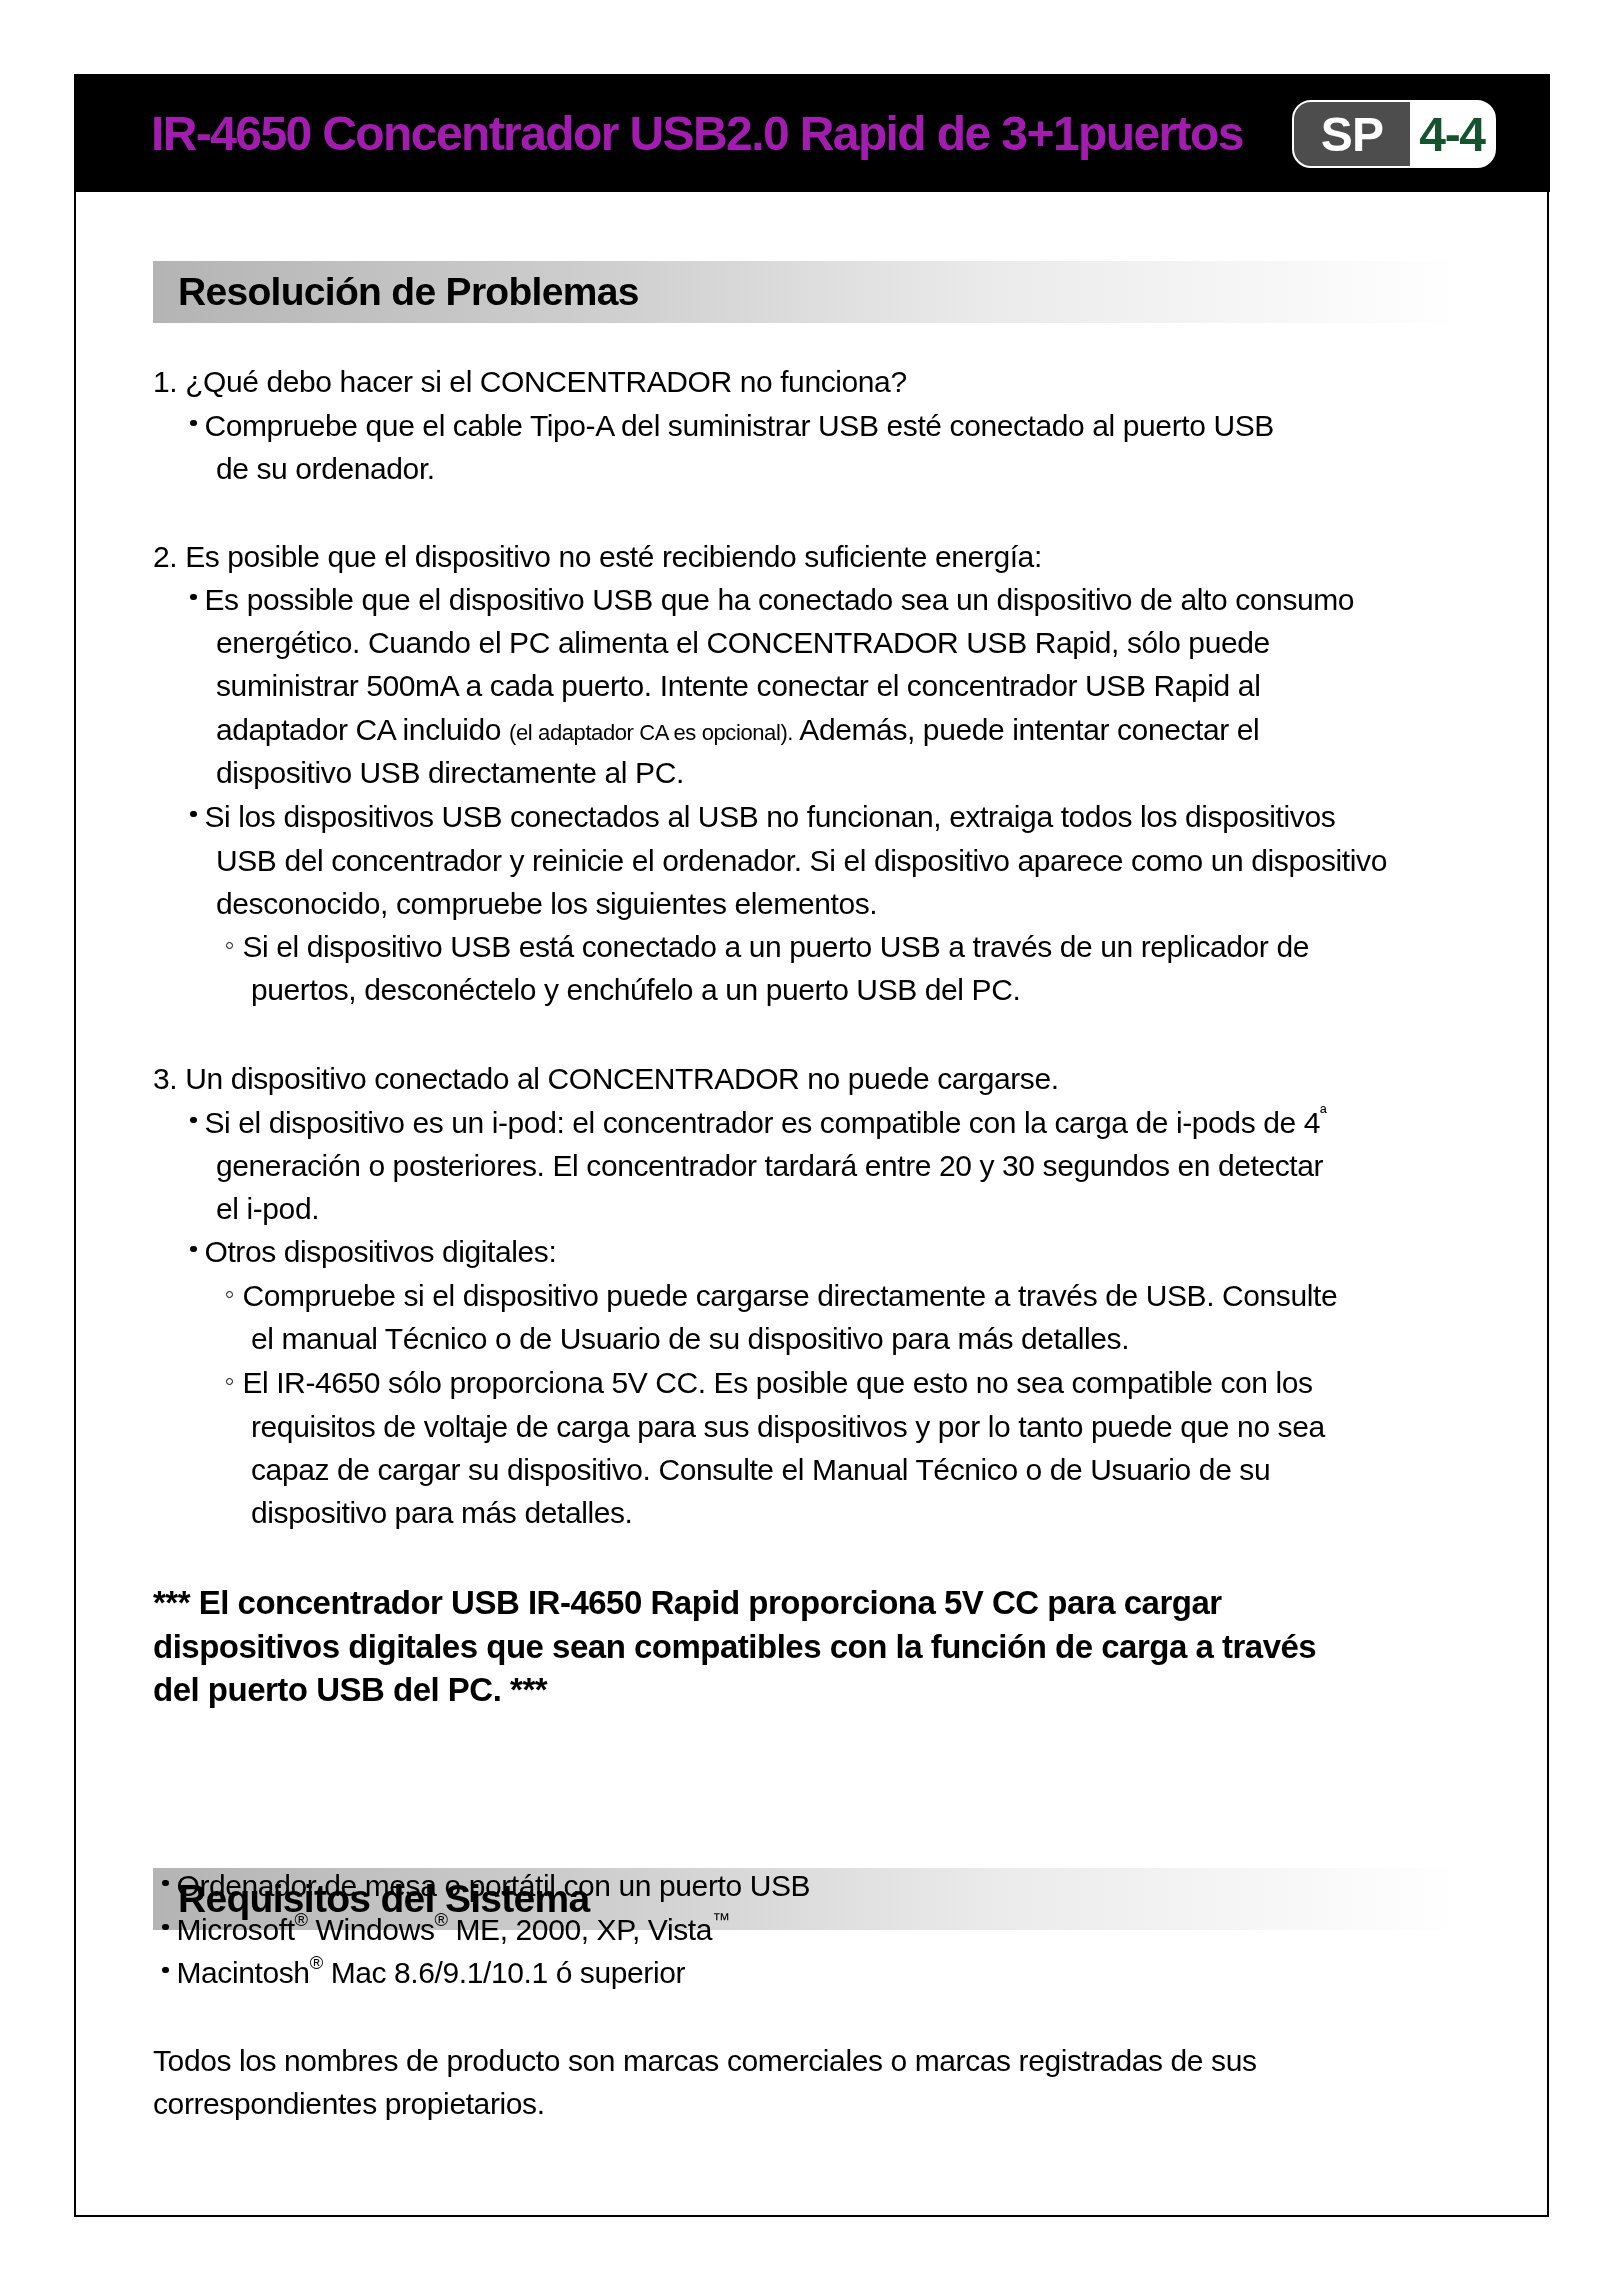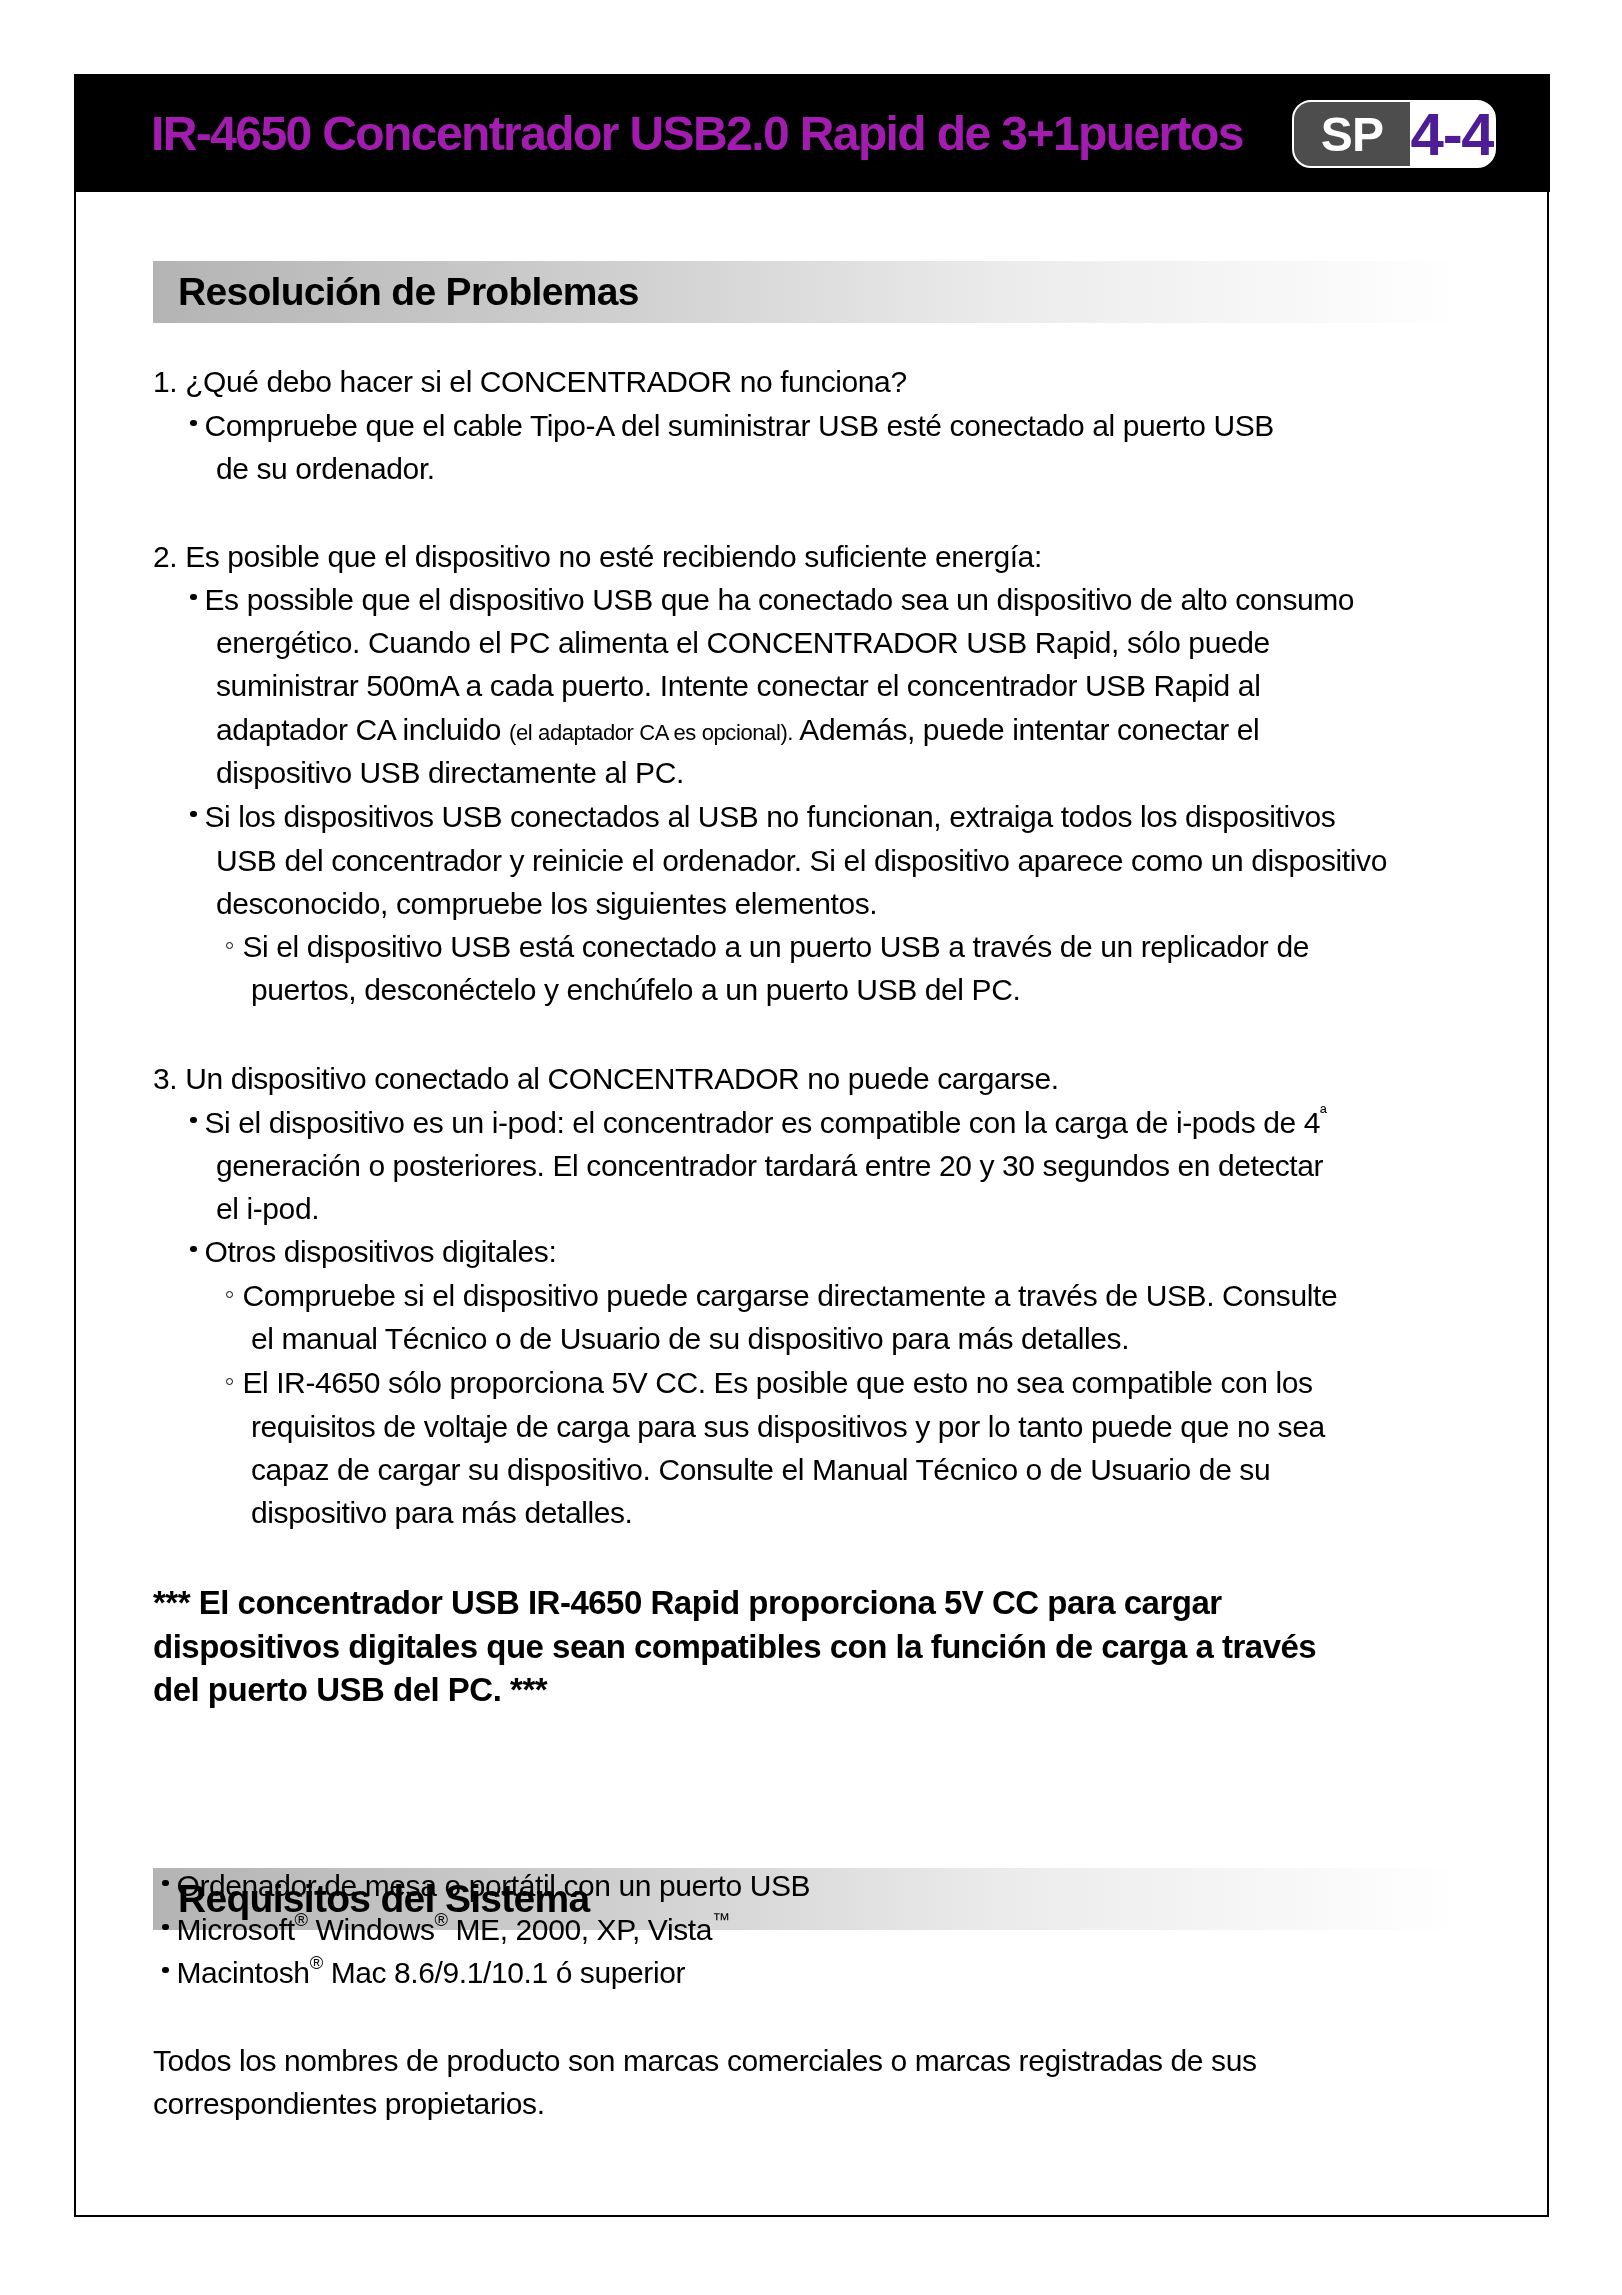--- a/index.html
+++ b/index.html
@@ -7,21 +7,21 @@
          font-family:"Liberation Sans", sans-serif; color:#000; }
   .page-frame { position:absolute; left:74px; top:74px; width:1471px; height:2141px;
                 border:2.6px solid #000; box-sizing:content-box; border-top:none; }
   .header-band { position:absolute; left:74px; top:74px; width:1476px; height:118px; background:#000; }
   .header-title { position:absolute; left:151px; top:98px; height:72px; line-height:72px;
                   color:#a21caf; font-weight:bold; font-size:48px; letter-spacing:-1.6px; white-space:nowrap; }
   .badge { position:absolute; left:1292px; top:100px; width:204px; height:68px; border:2.6px solid #fff;
            border-radius:19px; overflow:hidden; display:flex; box-sizing:border-box; background:#fff; }
   .badge-lang { width:116px; height:100%; background:#4d4d4d; color:#fff; font-weight:bold; font-size:48px;
                 display:flex; align-items:center; justify-content:center; letter-spacing:-0.7px; }
-  .badge-page { flex:1; color:#4c1d95; font-weight:bold; font-size:60px; display:flex; align-items:center;
+  .badge-page { flex:1; color:#14532d; font-weight:bold; font-size:48px; display:flex; align-items:center;
                 justify-content:center; letter-spacing:-1.3px; }
   .section-bar { position:absolute; left:153px; width:1310px; height:62px;
                  background:linear-gradient(to right, #b4b4b4 0%, #cfcfcf 35%, #ebebeb 65%, #ffffff 100%); }
   .section-title { position:absolute; left:25px; top:0; height:62px; line-height:62px; font-weight:bold;
                    font-size:39px; letter-spacing:-0.7px; white-space:nowrap; }
   .line { position:absolute; font-size:30px; line-height:43px; height:43px; white-space:nowrap; letter-spacing:-0.4px; }
   .bold-line { font-weight:bold; font-size:33px; letter-spacing:-0.5px; }
   .small { font-size:22px; }
   .dot { display:inline-block; width:6.6px; height:6.6px; background:#000; border-radius:50%;
          vertical-align:middle; margin-right:7.9px; position:relative; top:-5.2px; }

